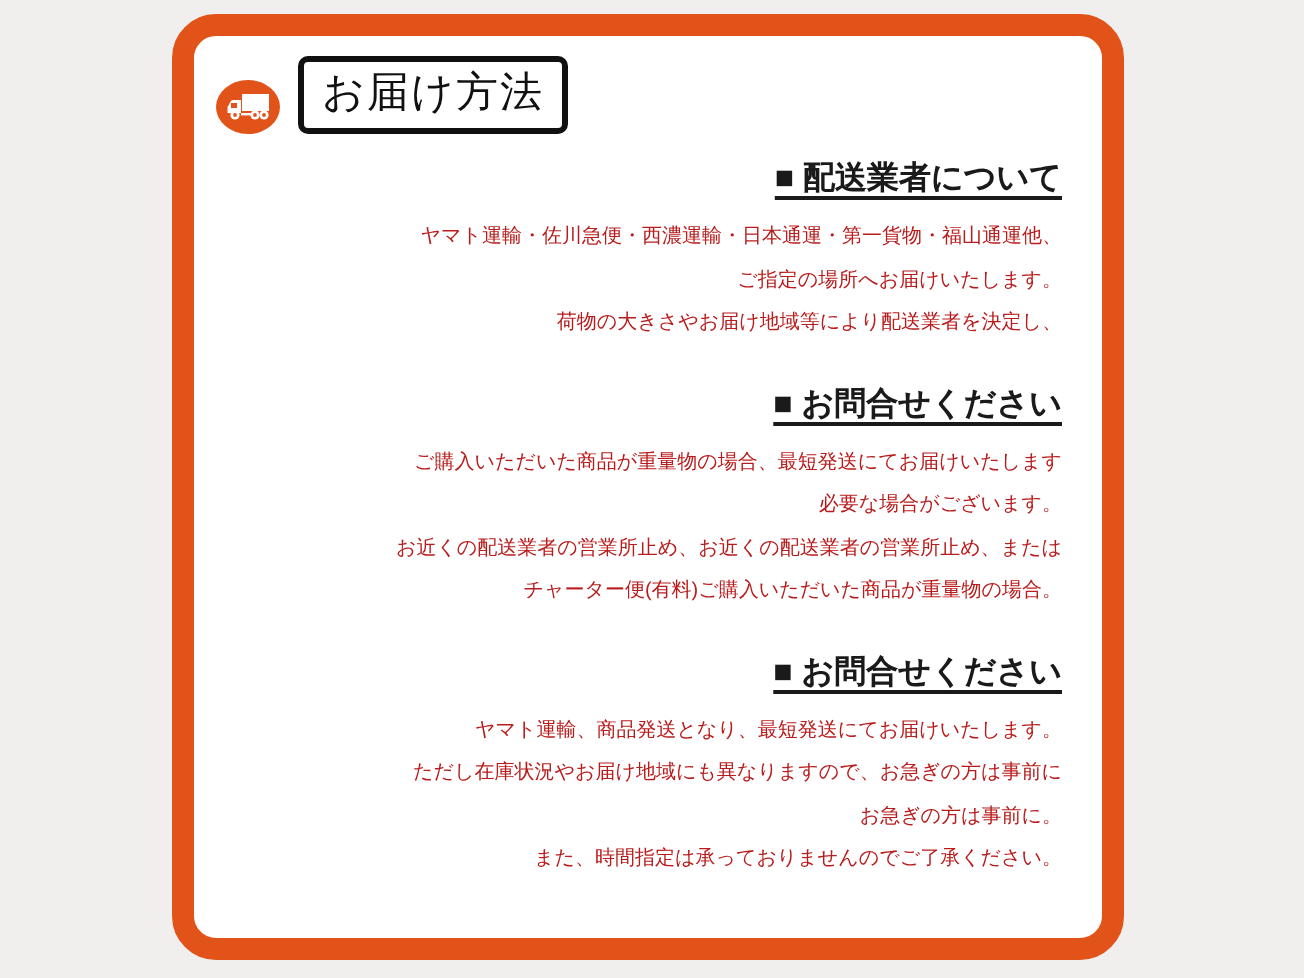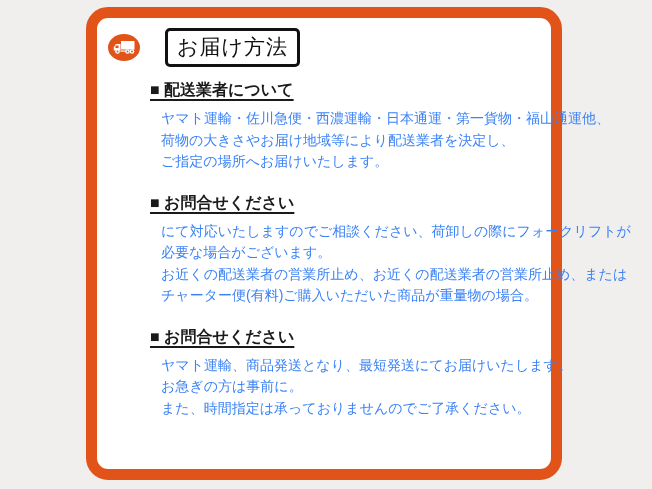--- a/index.html
+++ b/index.html
@@ -26,22 +26,22 @@
     background: #ffffff;
     border: 11px solid #e2531a;
     border-radius: 22px;
   }
   .frame-inner {
     position: relative;
     padding: 10px 14px 0 11px;
   }
   .header-row {
     display: flex;
-    align-items: center;
-    gap: 25px;
+    align-items: flex-end;
+    gap: 9px;
     margin-bottom: 13px;
   }
   .truck-badge {
     width: 32px;
     height: 27px;
     border-radius: 50%;
     background: #e2531a;
     display: flex;
     align-items: center;
     justify-content: center;
@@ -60,39 +60,40 @@
     color: #111111;
     background: #ffffff;
     line-height: 1.3;
   }
   .sections {
     margin-left: 42px;
     margin-right: 6px;
   }
   .section {
     margin-bottom: 20px;
+    text-align: right;
   }
   .section-heading {
     font-size: 16px;
     font-weight: bold;
     color: #1a1a1a;
     text-decoration: underline;
     text-underline-offset: 4px;
     text-decoration-thickness: 1.5px;
     margin: 0 0 8px 0;
     line-height: 20px;
     white-space: nowrap;
   }
   .section-body {
     margin-left: 11px;
   }
   .text-line {
-    font-size: 14px;
+    font-size: 10px;
     line-height: 21.5px;
-    color: #3b82f6;
+    color: #b91c1c;
     white-space: nowrap;
   }
 </style>
 </head>
 <body>
 
 <div class="canvas">
   <div class="frame">
     <div class="frame-inner">
 
@@ -113,39 +114,40 @@
         </span>
         <span class="title-box">お届け方法</span>
       </div>
 
       <div class="sections">
 
         <div class="section">
           <div class="section-heading">■ 配送業者について</div>
           <div class="section-body">
             <div class="text-line">ヤマト運輸・佐川急便・西濃運輸・日本通運・第一貨物・福山通運他、</div>
+            <div class="text-line">ご指定の場所へお届けいたします。</div>
             <div class="text-line">荷物の大きさやお届け地域等により配送業者を決定し、</div>
-            <div class="text-line">ご指定の場所へお届けいたします。</div>
           </div>
         </div>
 
         <div class="section">
           <div class="section-heading">■ お問合せください</div>
           <div class="section-body">
-            <div class="text-line">にて対応いたしますのでご相談ください、荷卸しの際にフォークリフトが</div>
+            <div class="text-line">ご購入いただいた商品が重量物の場合、最短発送にてお届けいたします</div>
             <div class="text-line">必要な場合がございます。</div>
             <div class="text-line">お近くの配送業者の営業所止め、お近くの配送業者の営業所止め、または</div>
             <div class="text-line">チャーター便(有料)ご購入いただいた商品が重量物の場合。</div>
           </div>
         </div>
 
         <div class="section">
           <div class="section-heading">■ お問合せください</div>
           <div class="section-body">
             <div class="text-line">ヤマト運輸、商品発送となり、最短発送にてお届けいたします。</div>
+            <div class="text-line">ただし在庫状況やお届け地域にも異なりますので、お急ぎの方は事前に</div>
             <div class="text-line">お急ぎの方は事前に。</div>
             <div class="text-line">また、時間指定は承っておりませんのでご了承ください。</div>
           </div>
         </div>
 
       </div>
     </div>
   </div>
 </div>
 

